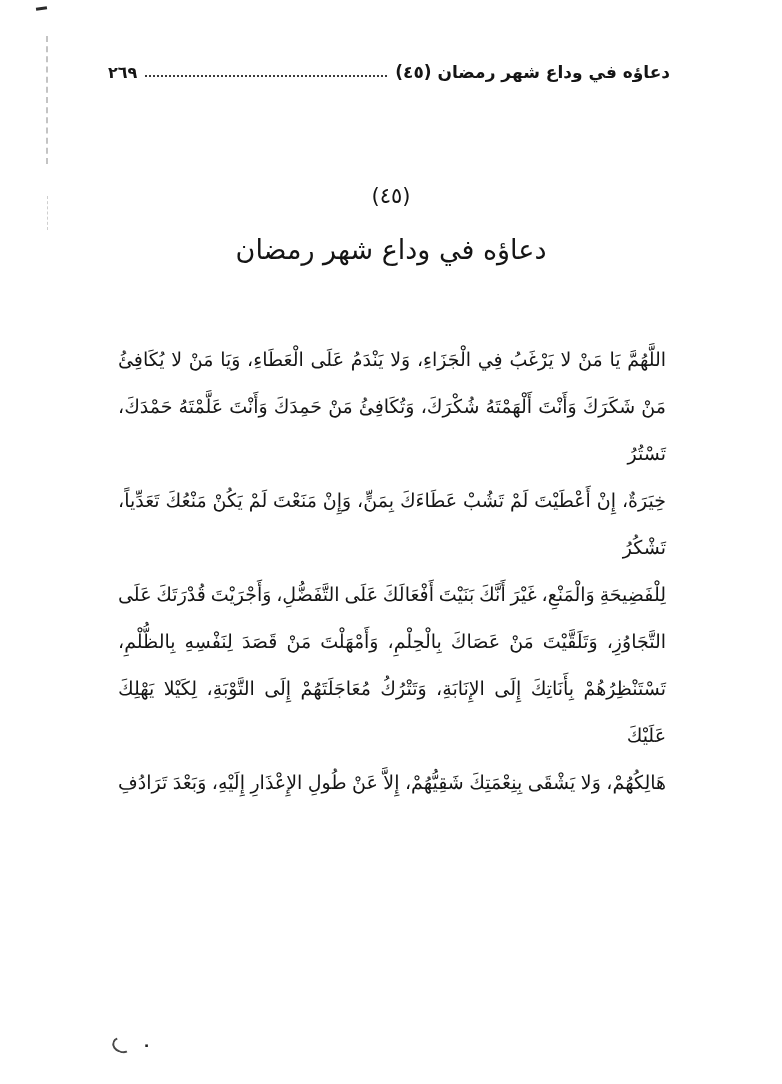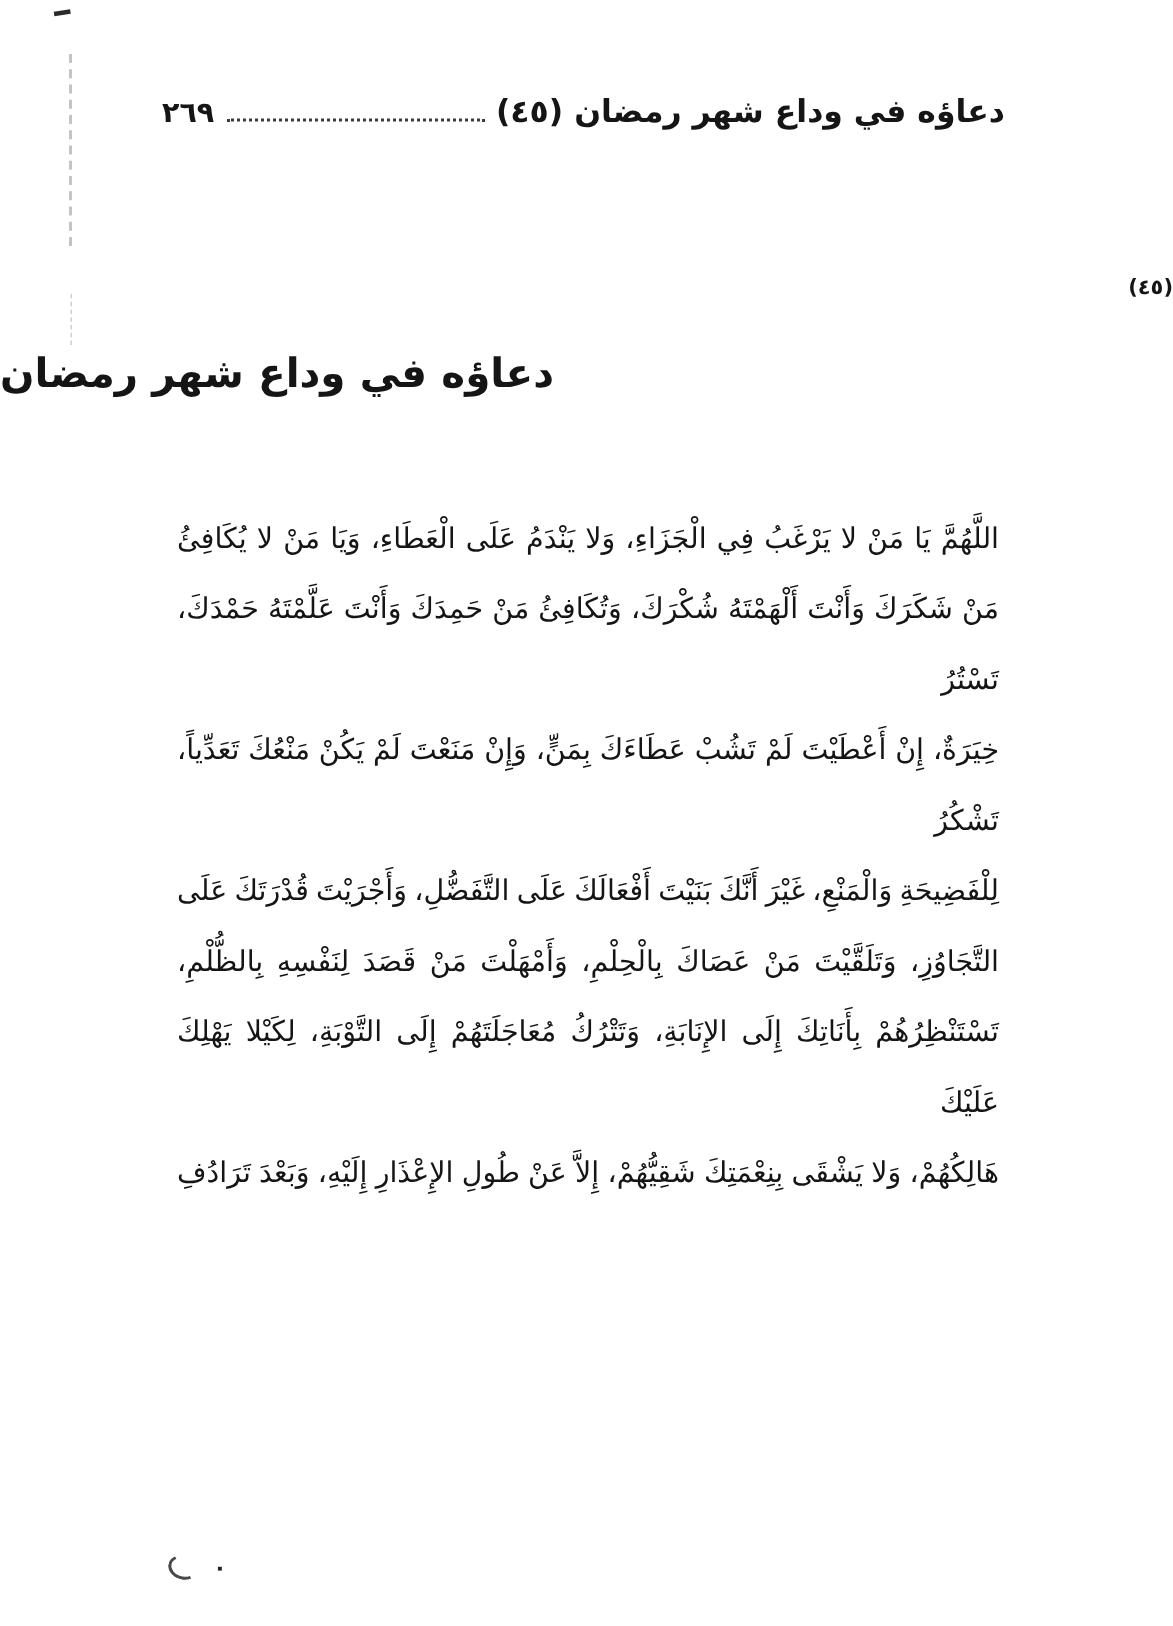--- a/index.html
+++ b/index.html
@@ -33,46 +33,46 @@
   }
 
   
   .header {
     position: absolute; top: 62px; right: 112px; left: 108px;
     display: flex; align-items: flex-end;
     font-weight: bold;
   }
   .header-title {
     white-space: nowrap;
-    font-size: 21px;
+    font-size: 17px;
   }
   .leader {
     flex: 1 1 auto;
     min-width: 20px;
     border-bottom: 2px dotted #3a3a3a;
     margin: 0 8px;
     transform: translateY(-5px);
   }
   .page-number {
     white-space: nowrap;
-    font-size: 19px;
+    font-size: 16px;
     letter-spacing: 1px;
   }
 
   
   .section-number {
     position: absolute; top: 184px; left: 0; right: 0;
-    text-align: right;
-    font-size: 14px; font-weight: bold;
+    text-align: center;
+    font-size: 21px; font-weight: normal;
   }
   .section-title {
     position: absolute; top: 234px; left: 0; right: 0;
     margin: 0;
-    text-align: left;
-    font-size: 27px; font-weight: bold;
+    text-align: center;
+    font-size: 27px; font-weight: normal;
   }
 
   
   .body {
     position: absolute; top: 336px; right: 116px; left: 118px;
     font-size: 19px;
   }
   .body-line {
     line-height: 47px;
     text-align: justify;

